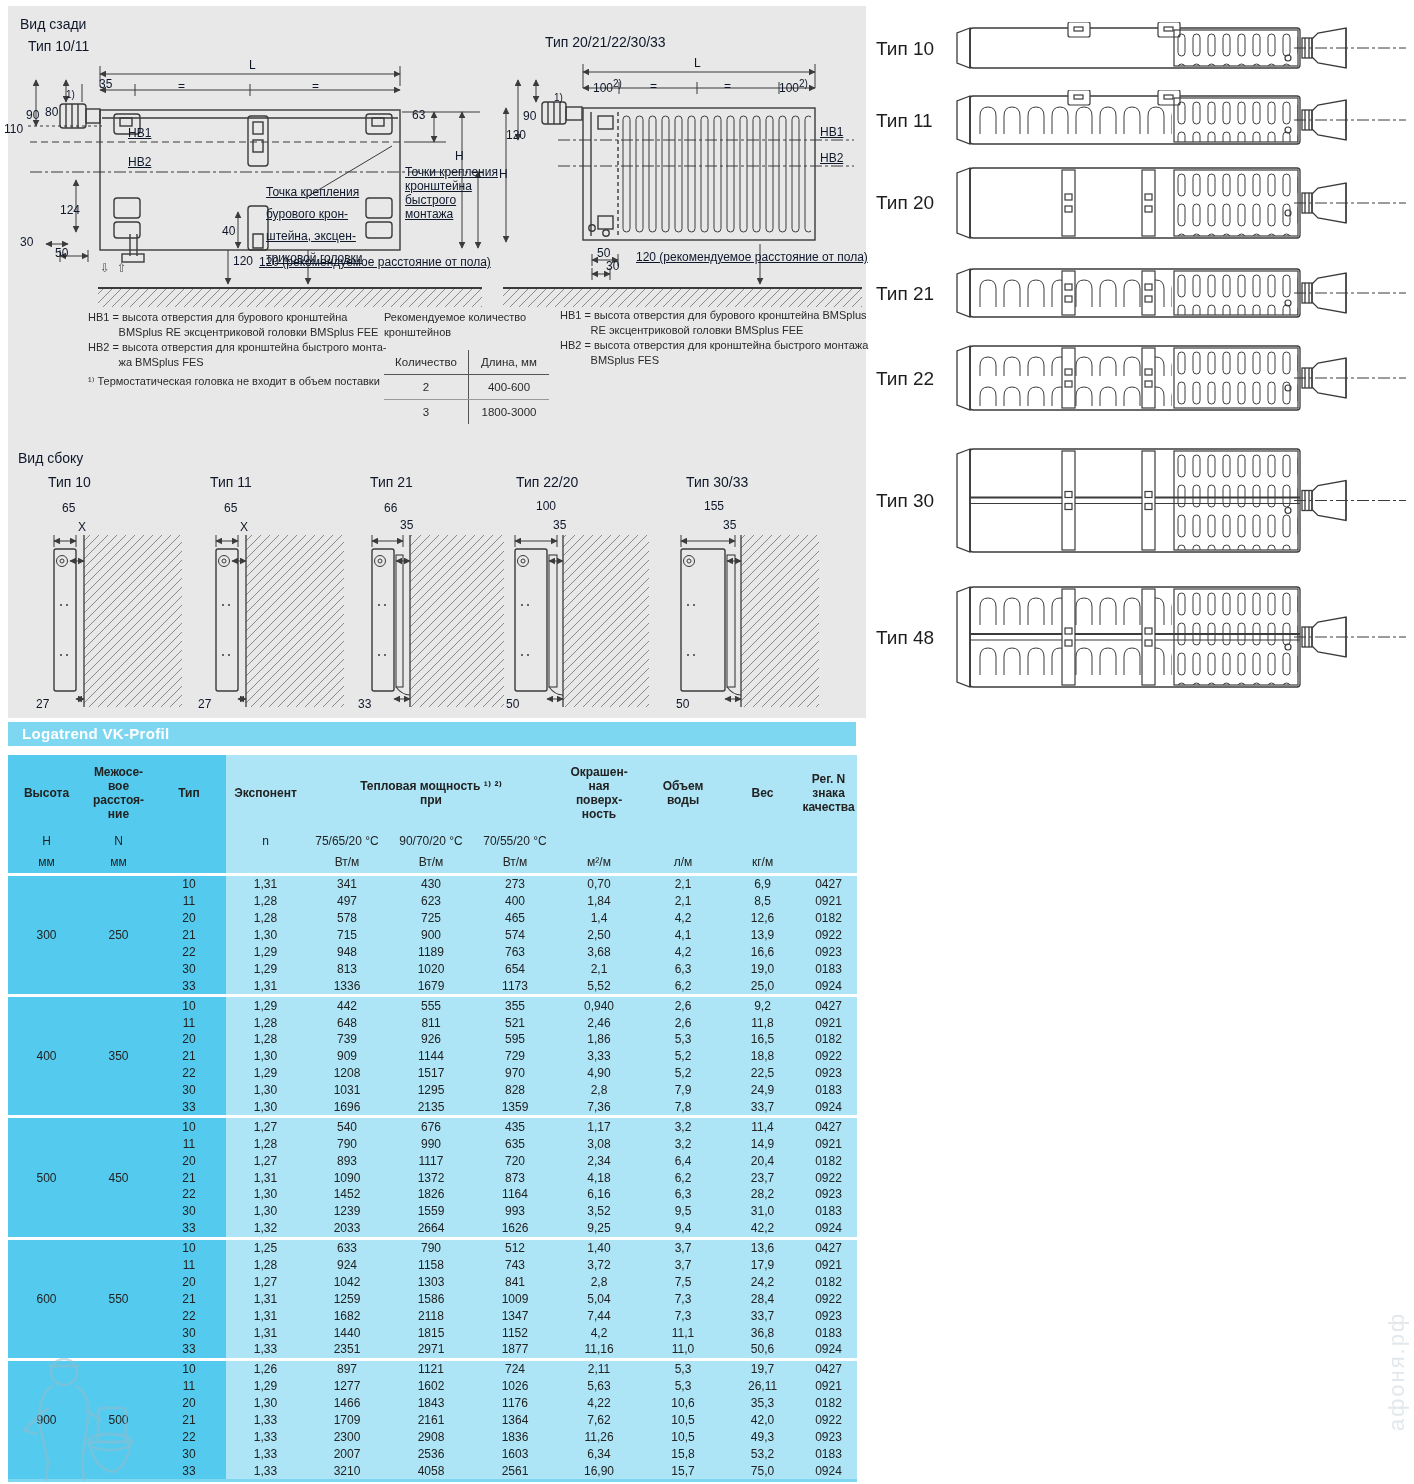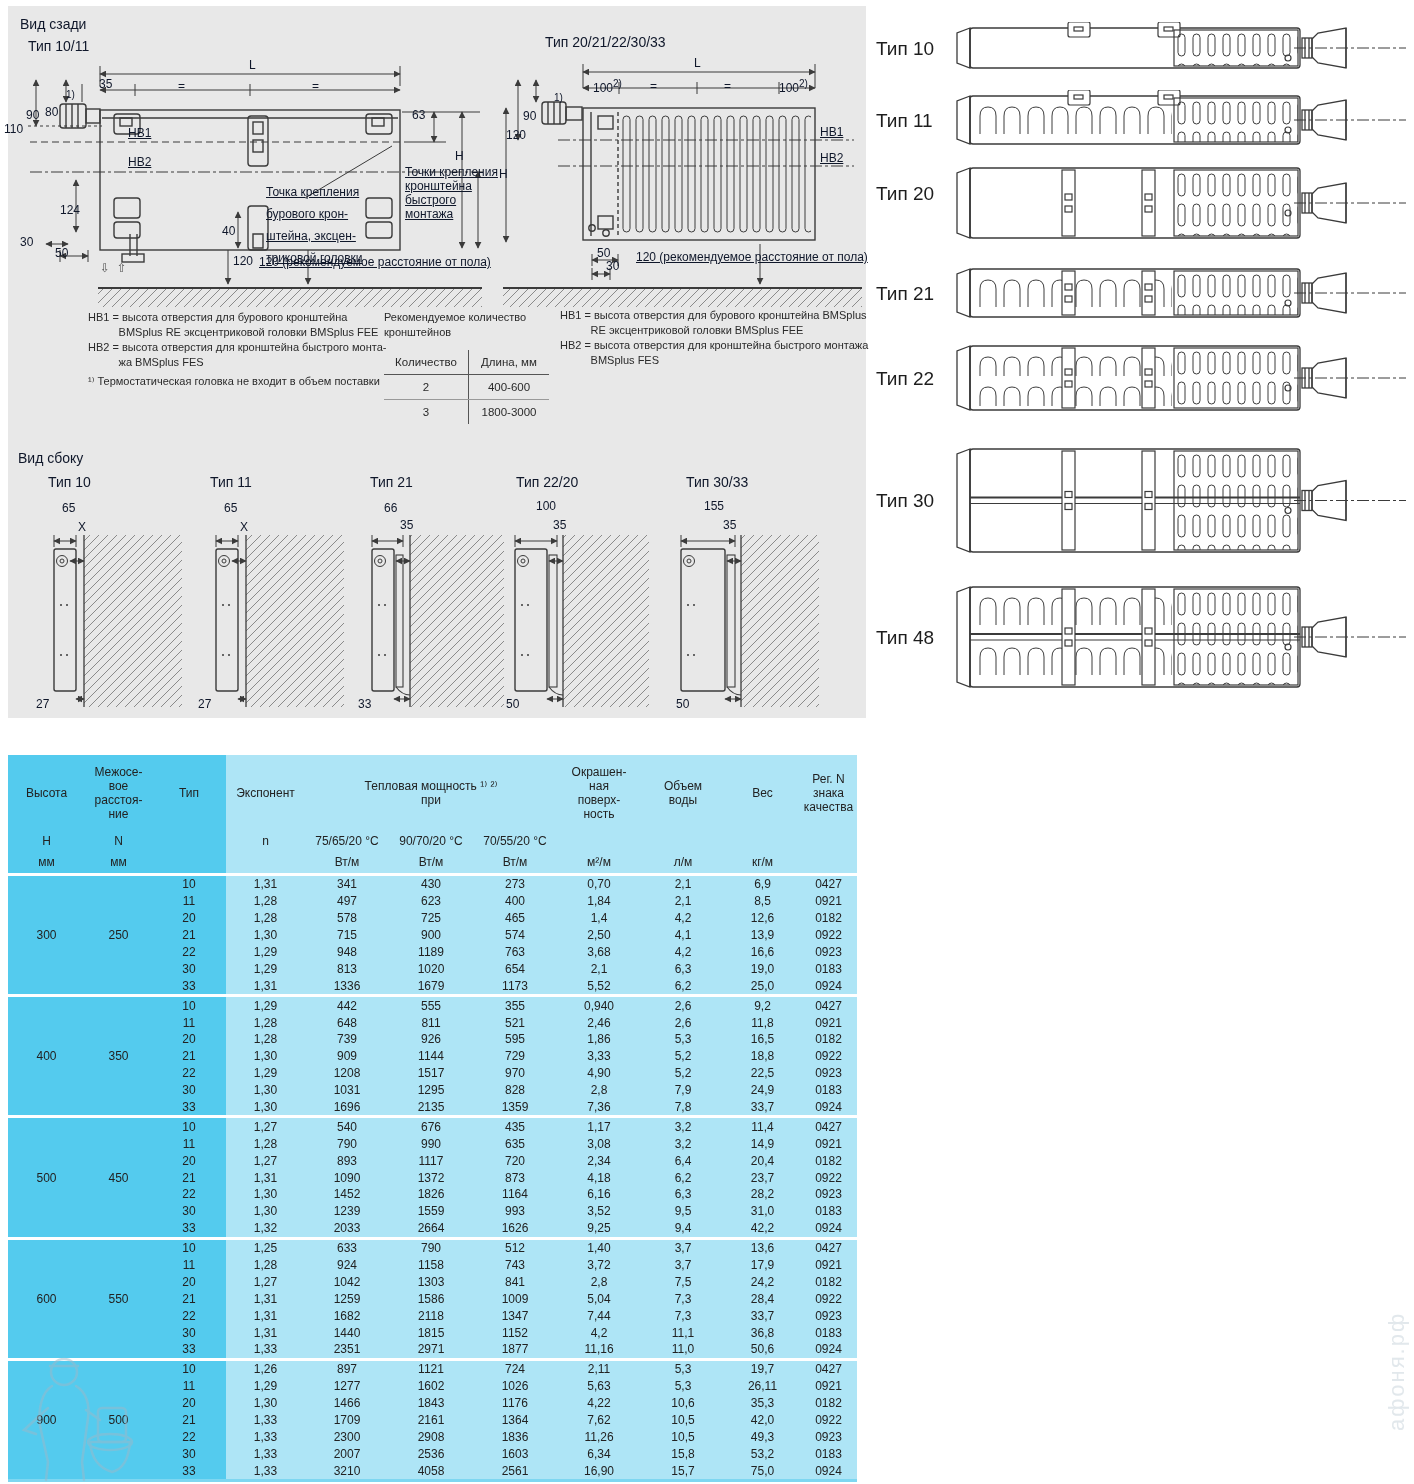--- a/index.html
+++ b/index.html
@@ -21,21 +21,21 @@
   .mt-c1{width:84px;}
   .mt-c2{width:80px;border-left:1px solid #555;}
   .banner{position:absolute;left:8px;top:722px;width:848px;height:24px;background:#7ed7f1;
           color:#fff;font-weight:bold;font-size:15px;line-height:24px;padding-left:14px;box-sizing:border-box;letter-spacing:.3px;}
   .vk-table{position:absolute;left:8px;top:755px;width:849px;border-collapse:collapse;table-layout:fixed;
             font-size:12px;color:#222;border-bottom:3px solid #7ed7f1;}
   .vk-table th,.vk-table td{padding:0;text-align:center;font-weight:normal;vertical-align:middle;}
   .vk-table th{white-space:pre-line;line-height:14px;}
   .vk-table th.dark,.vk-table td.dark{background:#54cbee;}
   .vk-table th.light,.vk-table td.light{background:#aee5f6;}
-  .vk-table thead tr.r1 th{height:76px;}
+  .vk-table thead tr.r1 th{height:76px;font-weight:bold;}
   .vk-table thead tr.r2 th{height:20px;}
   .vk-table thead tr.r3 th{height:22px;border-bottom:3px solid #fff;}
   .vk-table tbody td{height:16.9px;line-height:1;}
   .vk-table tbody td.gs{border-top:3px solid #fff;}
   .wm-green{position:absolute;left:478px;top:1384px;font-size:86px;font-weight:bold;
             color:rgba(116,221,104,0.55);letter-spacing:1px;white-space:pre;}
   .wm-vert{position:absolute;left:1384px;top:1312px;writing-mode:vertical-rl;transform:rotate(180deg);
            font-size:22px;color:#e2e8ec;letter-spacing:2px;white-space:pre;}
 </style>
 </head>
@@ -355,21 +355,21 @@
       <path d="M52,154 q6,8 14,8" fill="none" stroke="#3b3b3b" stroke-width="1.1"></path>
       <line x1="6" y1="2" x2="6" y2="14" stroke="#3b3b3b" stroke-width="1"></line>
       <line x1="60" y1="2" x2="60" y2="14" stroke="#3b3b3b" stroke-width="1"></line>
       <line x1="6" y1="8" x2="60" y2="8" stroke="#3b3b3b" stroke-width="1" marker-start="url(#ar)" marker-end="url(#ar)"></line>
       <line x1="52" y1="28" x2="66" y2="28" stroke="#3b3b3b" stroke-width="1" marker-start="url(#ar)" marker-end="url(#ar)"></line>
       <line x1="50" y1="166" x2="66" y2="166" stroke="#3b3b3b" stroke-width="1" marker-start="url(#ar)" marker-end="url(#ar)"></line>
     </svg>
 
   <span class="type-label" style="top:38px">Тип 10</span>
   <span class="type-label" style="top:110px">Тип 11</span>
-  <span class="type-label" style="top:183px">Тип 20</span>
+  <span class="type-label" style="top:192px">Тип 20</span>
   <span class="type-label" style="top:283px">Тип 21</span>
   <span class="type-label" style="top:368px">Тип 22</span>
   <span class="type-label" style="top:490px">Тип 30</span>
   <span class="type-label" style="top:627px">Тип 48</span>
 
   <svg class="draw type-svg" style="left:950px;top:22px" width="460" height="52" viewBox="0 0 460 52">
       <g fill="none" stroke="#3b3b3b" stroke-width="1.3">
         <path d="M20,6 L7,11 L7,41 L20,46 Z"></path>
         <line x1="20" y1="6" x2="20" y2="46"></line>
         <rect x="20" y="6" width="330" height="40" rx="3"></rect>
@@ -527,20 +527,21 @@
         <rect x="195" y="59" width="7" height="6"></rect>
         <circle cx="338" cy="66" r="3"></circle>
       </g>
       <g transform="translate(224,8)">
         <rect x="0" y="0" width="124" height="96" fill="url(#grille)" stroke="#3b3b3b" stroke-width="1.2"></rect>
       </g>
       <use href="#valve-right" x="352" y="56"></use>
       <line x1="344" y1="56" x2="456" y2="56" stroke="#3b3b3b" stroke-width="1" stroke-dasharray="12 3 3 3"></line>
     </svg>
 
+  <div class="banner">Logatrend VK-Profil</div>
 
   <table class="vk-table">
     <colgroup>
       <col style="width:77px">
         <col style="width:67px">
         <col style="width:74px">
         <col style="width:79px">
       <col style="width:84px">
         <col style="width:84px">
         <col style="width:84px">

